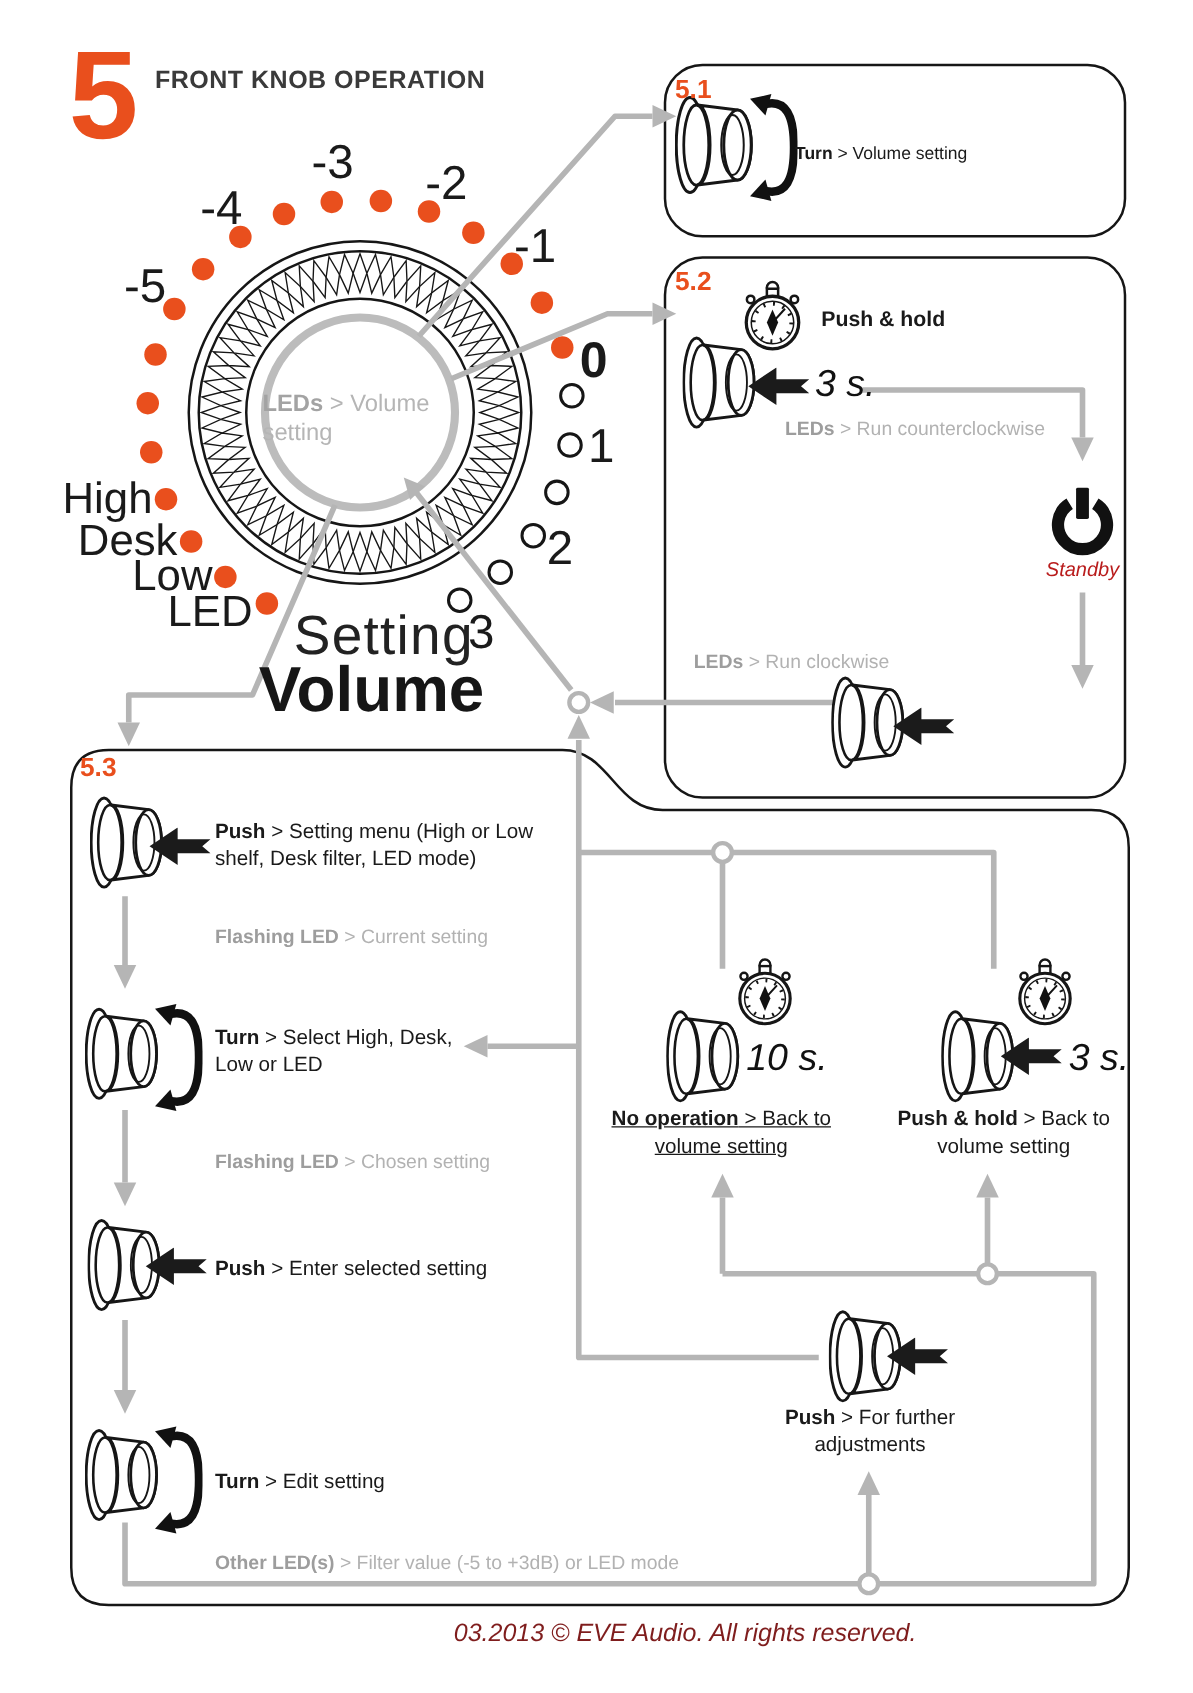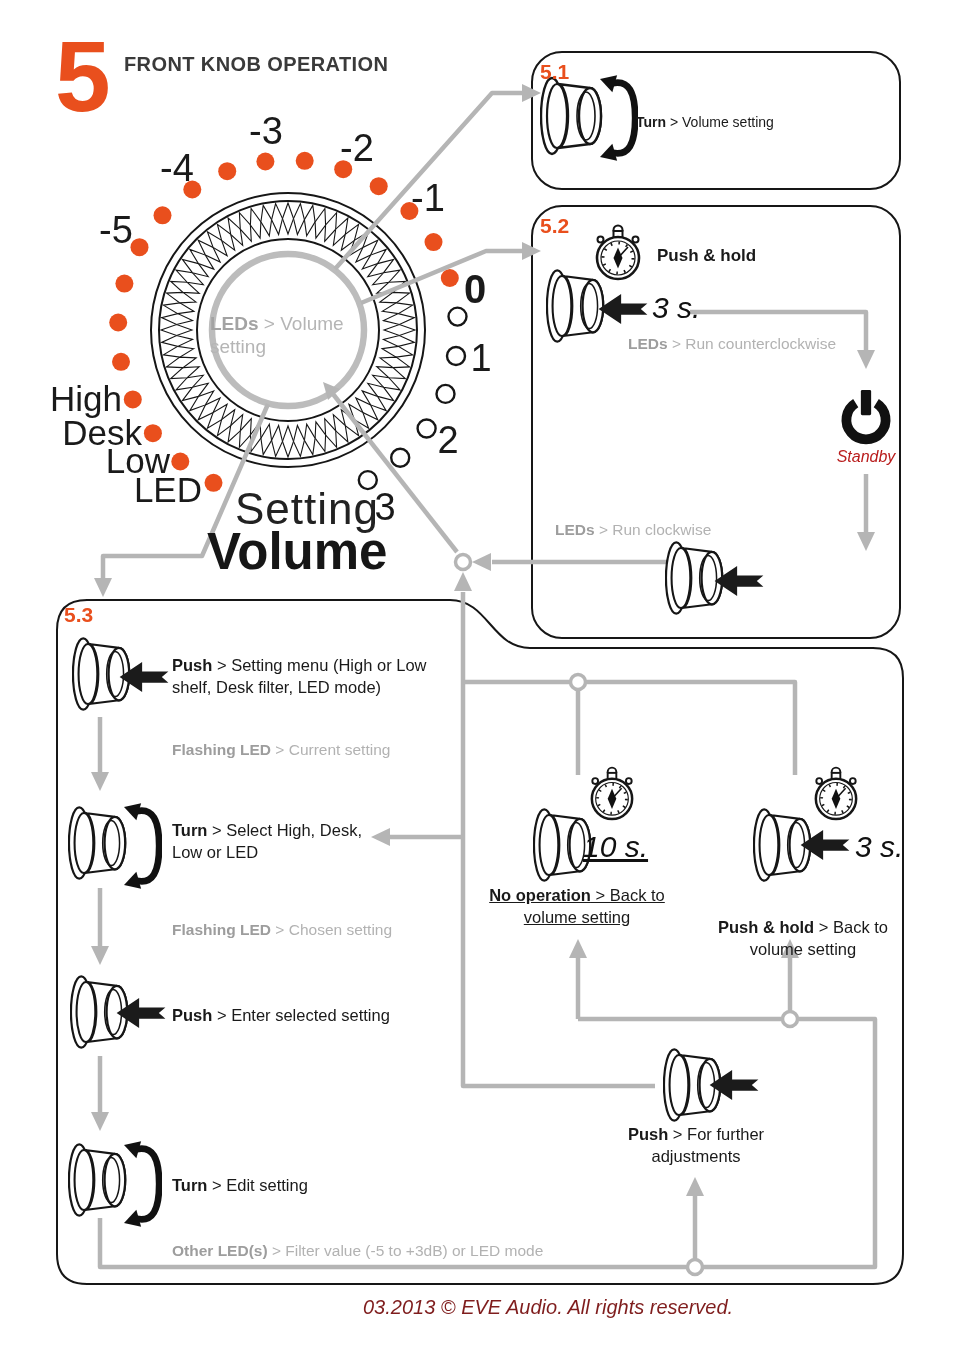--- a/index.html
+++ b/index.html
@@ -289,26 +289,26 @@
   <div class="abs blk" style="left:172px;top:1005px;width:320px;">
     <span class="bb">Push</span><span> &gt; Enter selected setting</span>
   </div>
   <div class="abs blk" style="left:172px;top:1175px;width:300px;">
     <span class="bb">Turn</span><span> &gt; Edit setting</span>
   </div>
   <div class="abs gray" style="left:172px;top:1240px;width:460px;">
     <span class="gb">Other LED(s)</span><span> &gt; Filter value (-5 to +3dB) or LED mode</span>
   </div>
 
-  <div class="abs dur" style="left:583px;top:831px;text-decoration:underline;">10 s.</div>
+  <div class="abs dur" style="left:597px;top:831px;">10 s.</div>
   <div class="abs blk ctr" style="left:477px;top:885px;width:200px;text-decoration:underline;">
     <span class="bb">No operation</span><span> &gt; Back to volume setting</span>
   </div>
   <div class="abs dur" style="left:855px;top:831px;">3 s.</div>
-  <div class="abs blk ctr" style="left:697px;top:885px;width:212px;margin-top:32px;">
+  <div class="abs blk ctr" style="left:697px;top:885px;width:212px;">
     <span class="bb">Push &amp; hold</span><span> &gt; Back to volume setting</span>
   </div>
   <div class="abs blk ctr" style="left:600px;top:1124px;width:192px;">
     <span class="bb">Push</span><span> &gt; For further adjustments</span>
   </div>
 
   <div id="footer" class="abs" style="left:363px;top:1296px;">03.2013 © EVE Audio. All rights reserved.</div>
 <div class="num" style="left: 116px; top: 230px;">-5</div>
     <div class="num" style="left: 177px; top: 168px;">-4</div>
     <div class="num" style="left: 266px; top: 131px;">-3</div>

